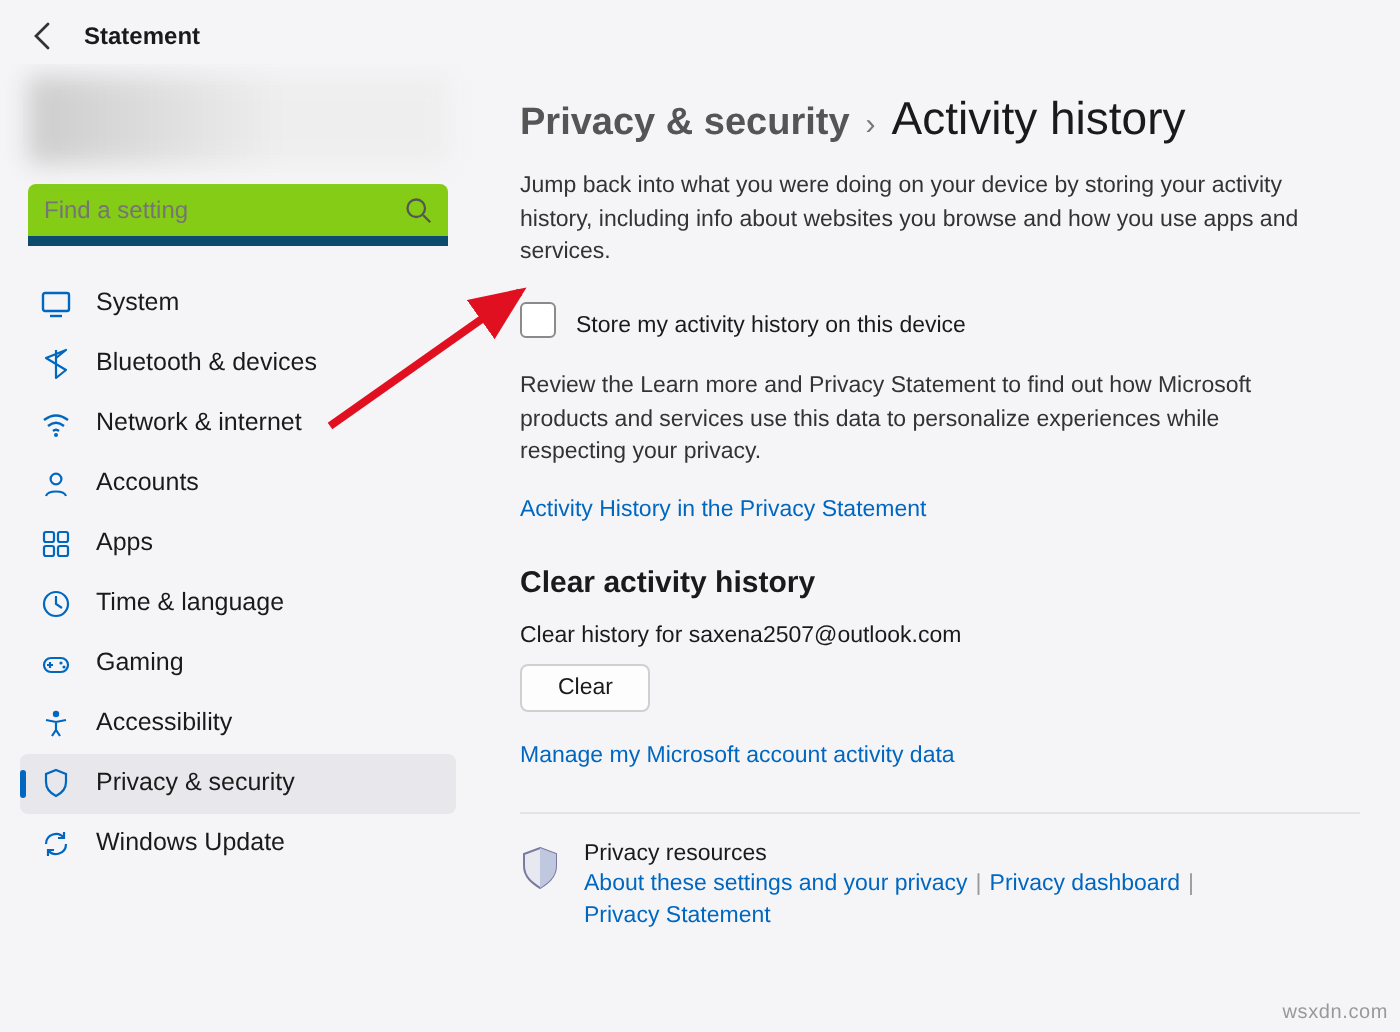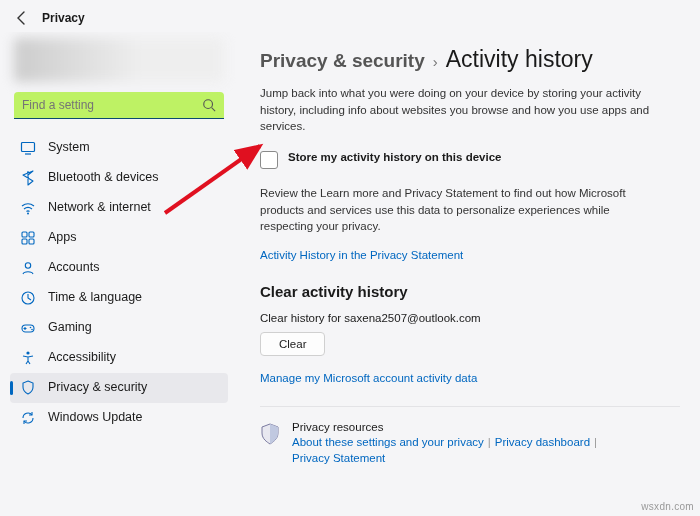--- a/index.html
+++ b/index.html
@@ -32,22 +32,22 @@
     .user-block {
       height: 44px;
       margin: 0 4px 10px 4px;
       filter: blur(6px);
       background: linear-gradient(90deg,#ccc 0,#eee 60%);
       border-radius: 4px;
     }
     .search {
       display: flex;
       align-items: center;
-      border-bottom: 1px solid #0c4a6e;
-      background: #bef264;
+      border-bottom: 5px solid #0c4a6e;
+      background: #84cc16;
       border-radius: 4px 4px 0 0;
       padding: 6px 8px;
       margin: 0 4px 14px 4px;
     }
     .search input {
       flex: 1;
       border: none;
       background: transparent;
       outline: none;
       font-size: 12px;
@@ -82,21 +82,21 @@
     .breadcrumb {
       display: flex;
       align-items: baseline;
       gap: 8px;
       margin-bottom: 12px;
     }
     .bc-parent { font-size: 19px; font-weight: 600; color: #555; }
     .bc-sep { font-size: 15px; color: #777; }
     .bc-current { font-size: 23px; font-weight: 400; }
     .desc { font-size: 11.5px; color: #333; line-height: 1.45; margin-bottom: 16px; max-width: 400px; }
-    .checkbox-row { display: flex; align-items: flex-start; gap: 10px; margin-bottom: 16px; font-weight: bold; }
+    .checkbox-row { display: flex; align-items: flex-end; gap: 10px; margin-bottom: 16px; }
     .checkbox {
       width: 18px; height: 18px;
       border: 1px solid #8a8a8a;
       border-radius: 3px;
       background: #fff;
       cursor: pointer;
     }
     .cb-label { font-size: 11.5px; }
     .sub-desc { font-size: 11.5px; color: #333; line-height: 1.45; margin-bottom: 14px; max-width: 400px; }
     .link { color: #0067c0; font-size: 11.5px; cursor: pointer; }
@@ -139,21 +139,21 @@
       letter-spacing: .3px;
     }
   </style>
 </head>
 <body>
 
 <div class="header">
   <svg class="back-arrow" viewBox="0 0 16 16">
       <path d="M10 2 L4 8 L10 14" stroke="#333" stroke-width="1.4" fill="none" stroke-linecap="round"></path>
     </svg>
-  <span class="header-title">Privacy</span>
+  <span class="header-title">Statement</span>
 </div>
 
 <div class="layout">
   <aside class="sidebar">
     <div class="user-block"></div>
     <div class="search">
       <input placeholder="Find a setting" style="">
       <svg width="14" height="14" viewBox="0 0 16 16">
           <circle cx="7" cy="7" r="5" stroke="#555" stroke-width="1.3" fill="none"></circle>
           <path d="M11 11 L15 15" stroke="#555" stroke-width="1.3"></path>
@@ -175,33 +175,33 @@
       </div>
       <div class="nav-item">
         <svg class="nav-icon" viewBox="0 0 16 16">
             <path d="M2 6c4-3 8-3 12 0M4 9c2.5-2 5.5-2 8 0M6.5 11.5c1-.8 2-.8 3 0" fill="none" stroke="#0067c0" stroke-width="1.2"></path>
             <circle cx="8" cy="13.5" r="1" fill="#0067c0"></circle>
           </svg>
         <span>Network &amp; internet</span>
       </div>
       <div class="nav-item">
         <svg class="nav-icon" viewBox="0 0 16 16">
+            <circle cx="8" cy="5.5" r="2.7" fill="none" stroke="#0067c0" stroke-width="1.1"></circle>
+            <path d="M3 14c1-3 9-3 10 0" fill="none" stroke="#0067c0" stroke-width="1.1"></path>
+          </svg>
+        <span>Accounts</span>
+      </div>
+      <div class="nav-item">
+        <svg class="nav-icon" viewBox="0 0 16 16">
             <rect x="2" y="2" width="5" height="5" rx="1" fill="none" stroke="#0067c0" stroke-width="1.1"></rect>
             <rect x="9" y="2" width="5" height="5" rx="1" fill="none" stroke="#0067c0" stroke-width="1.1"></rect>
             <rect x="2" y="9" width="5" height="5" rx="1" fill="none" stroke="#0067c0" stroke-width="1.1"></rect>
             <rect x="9" y="9" width="5" height="5" rx="1" fill="none" stroke="#0067c0" stroke-width="1.1"></rect>
           </svg>
         <span>Apps</span>
-      </div>
-      <div class="nav-item">
-        <svg class="nav-icon" viewBox="0 0 16 16">
-            <circle cx="8" cy="5.5" r="2.7" fill="none" stroke="#0067c0" stroke-width="1.1"></circle>
-            <path d="M3 14c1-3 9-3 10 0" fill="none" stroke="#0067c0" stroke-width="1.1"></path>
-          </svg>
-        <span>Accounts</span>
       </div>
       <div class="nav-item">
         <svg class="nav-icon" viewBox="0 0 16 16">
             <circle cx="8" cy="8" r="6" fill="none" stroke="#0067c0" stroke-width="1.1"></circle>
             <path d="M8 4v4l3 2" fill="none" stroke="#0067c0" stroke-width="1.1"></path>
           </svg>
         <span>Time &amp; language</span>
       </div>
       <div class="nav-item">
         <svg class="nav-icon" viewBox="0 0 16 16">

